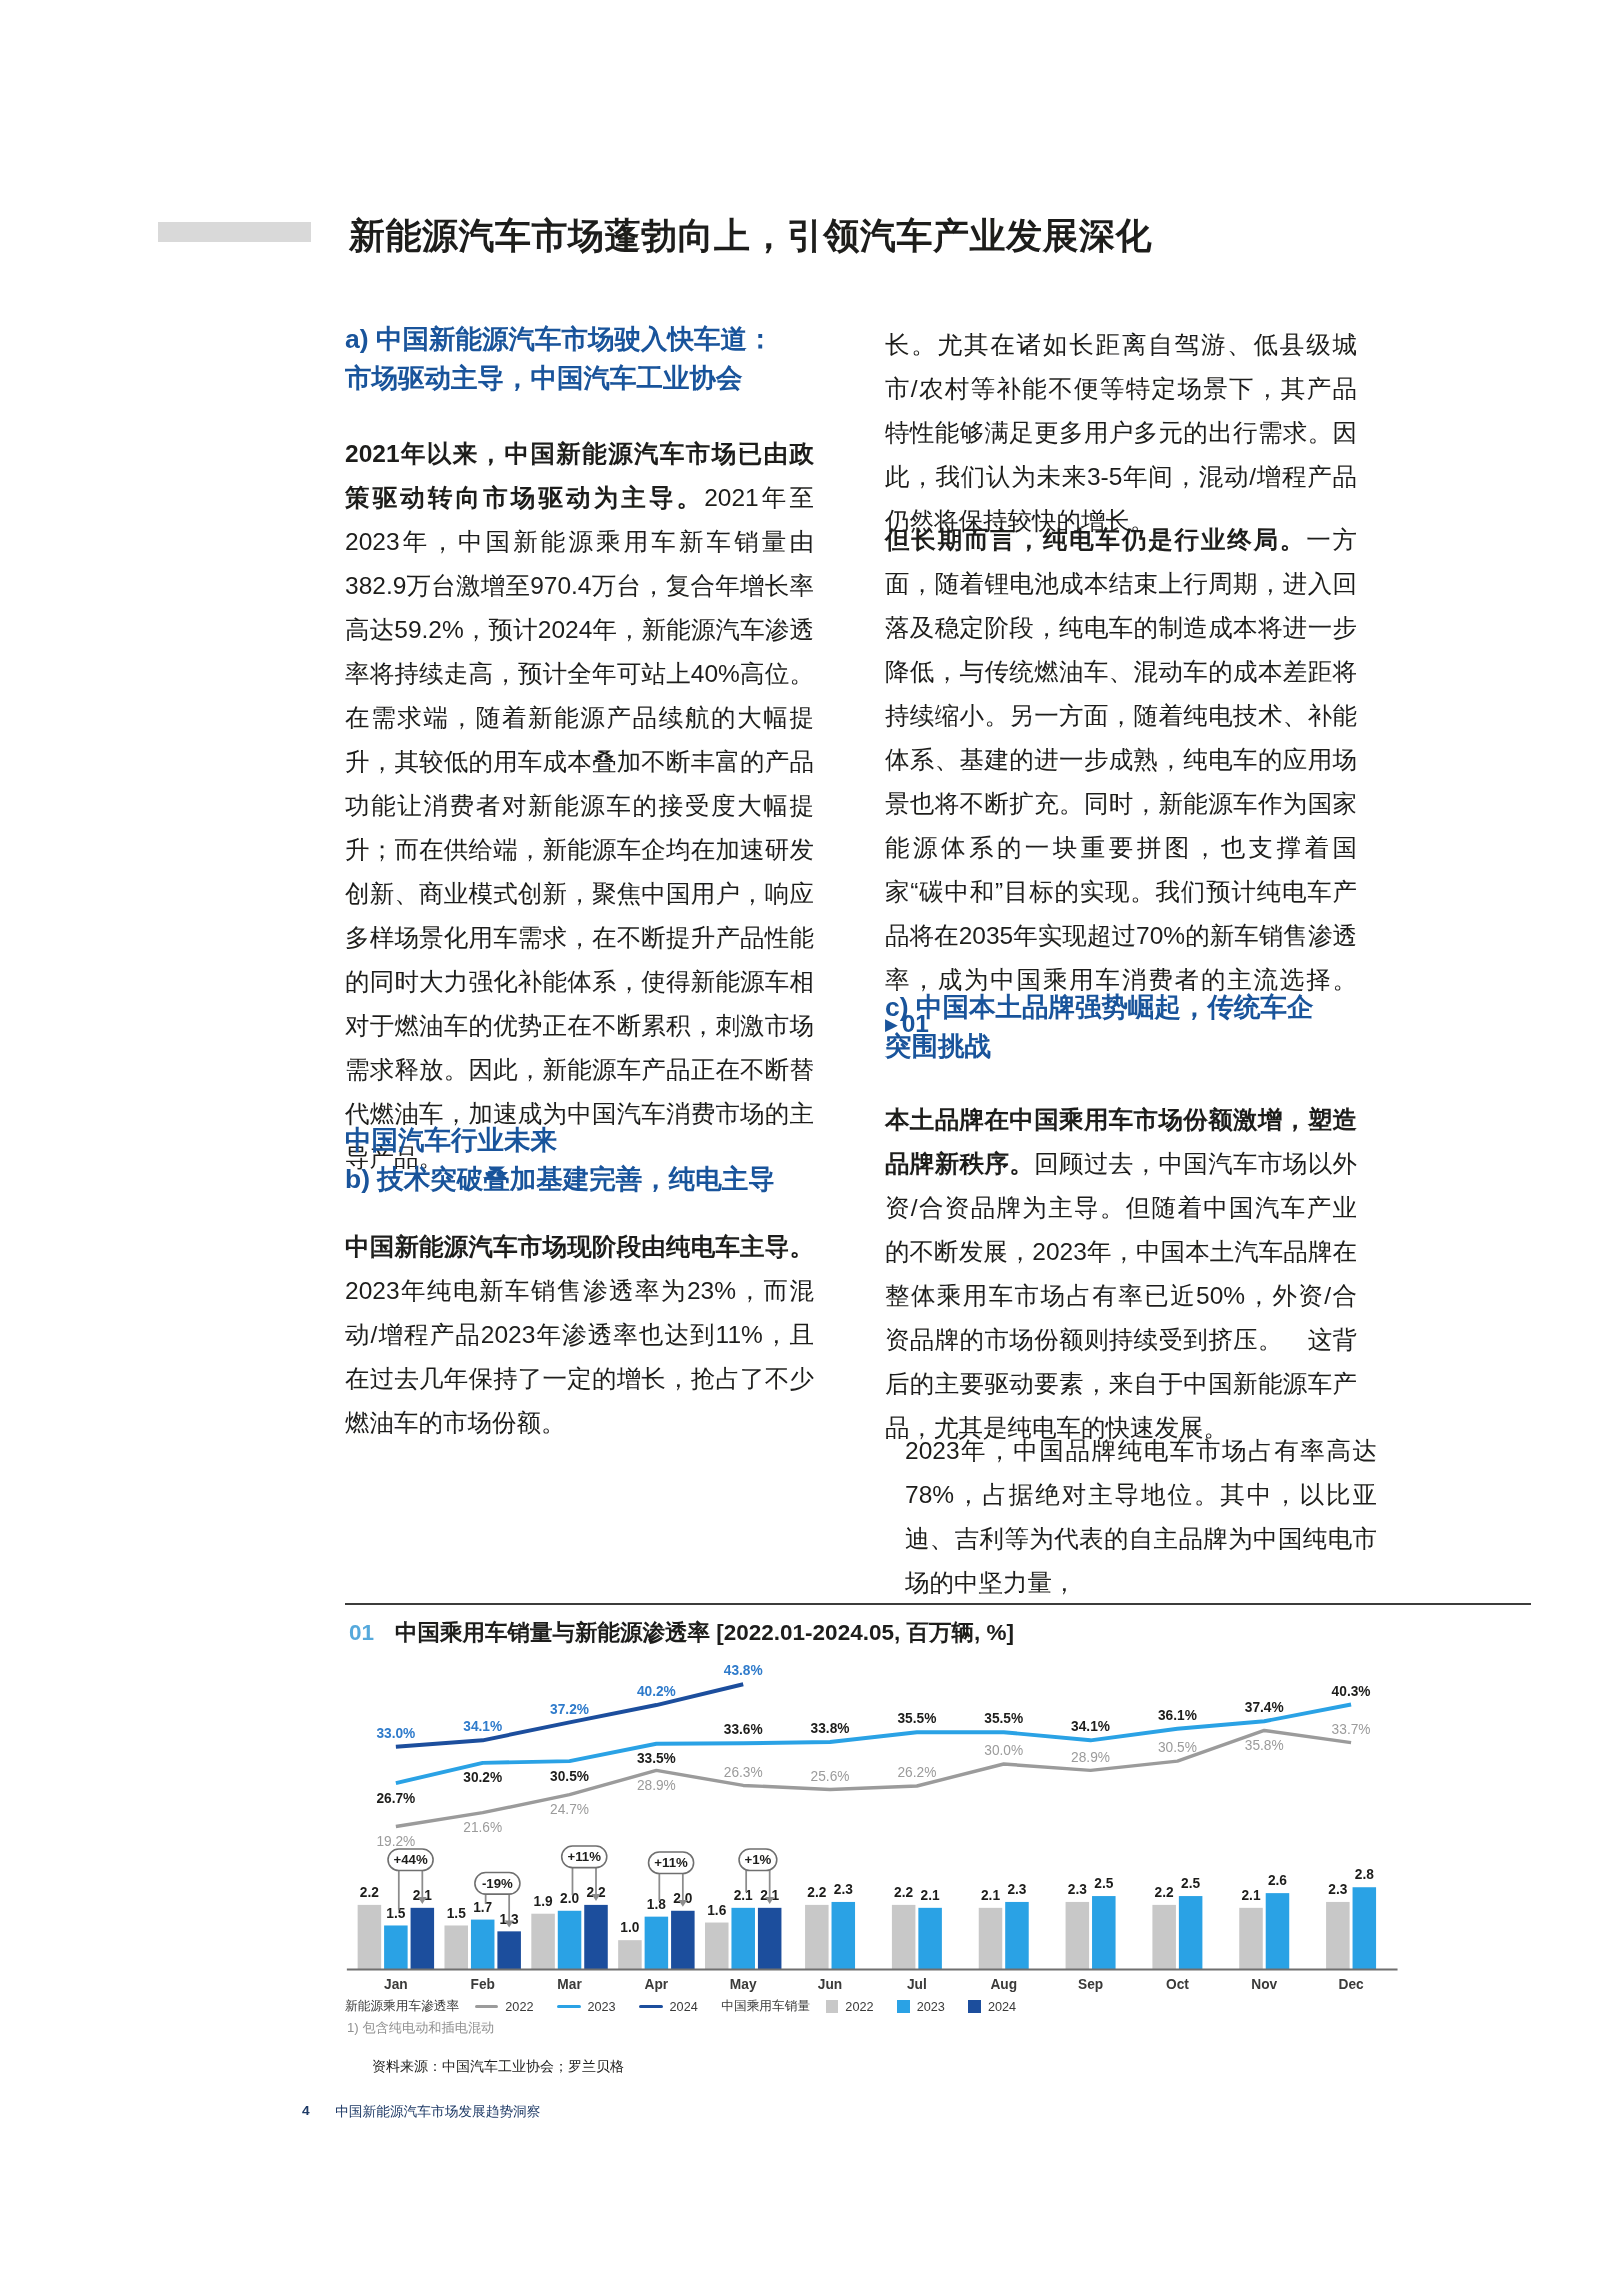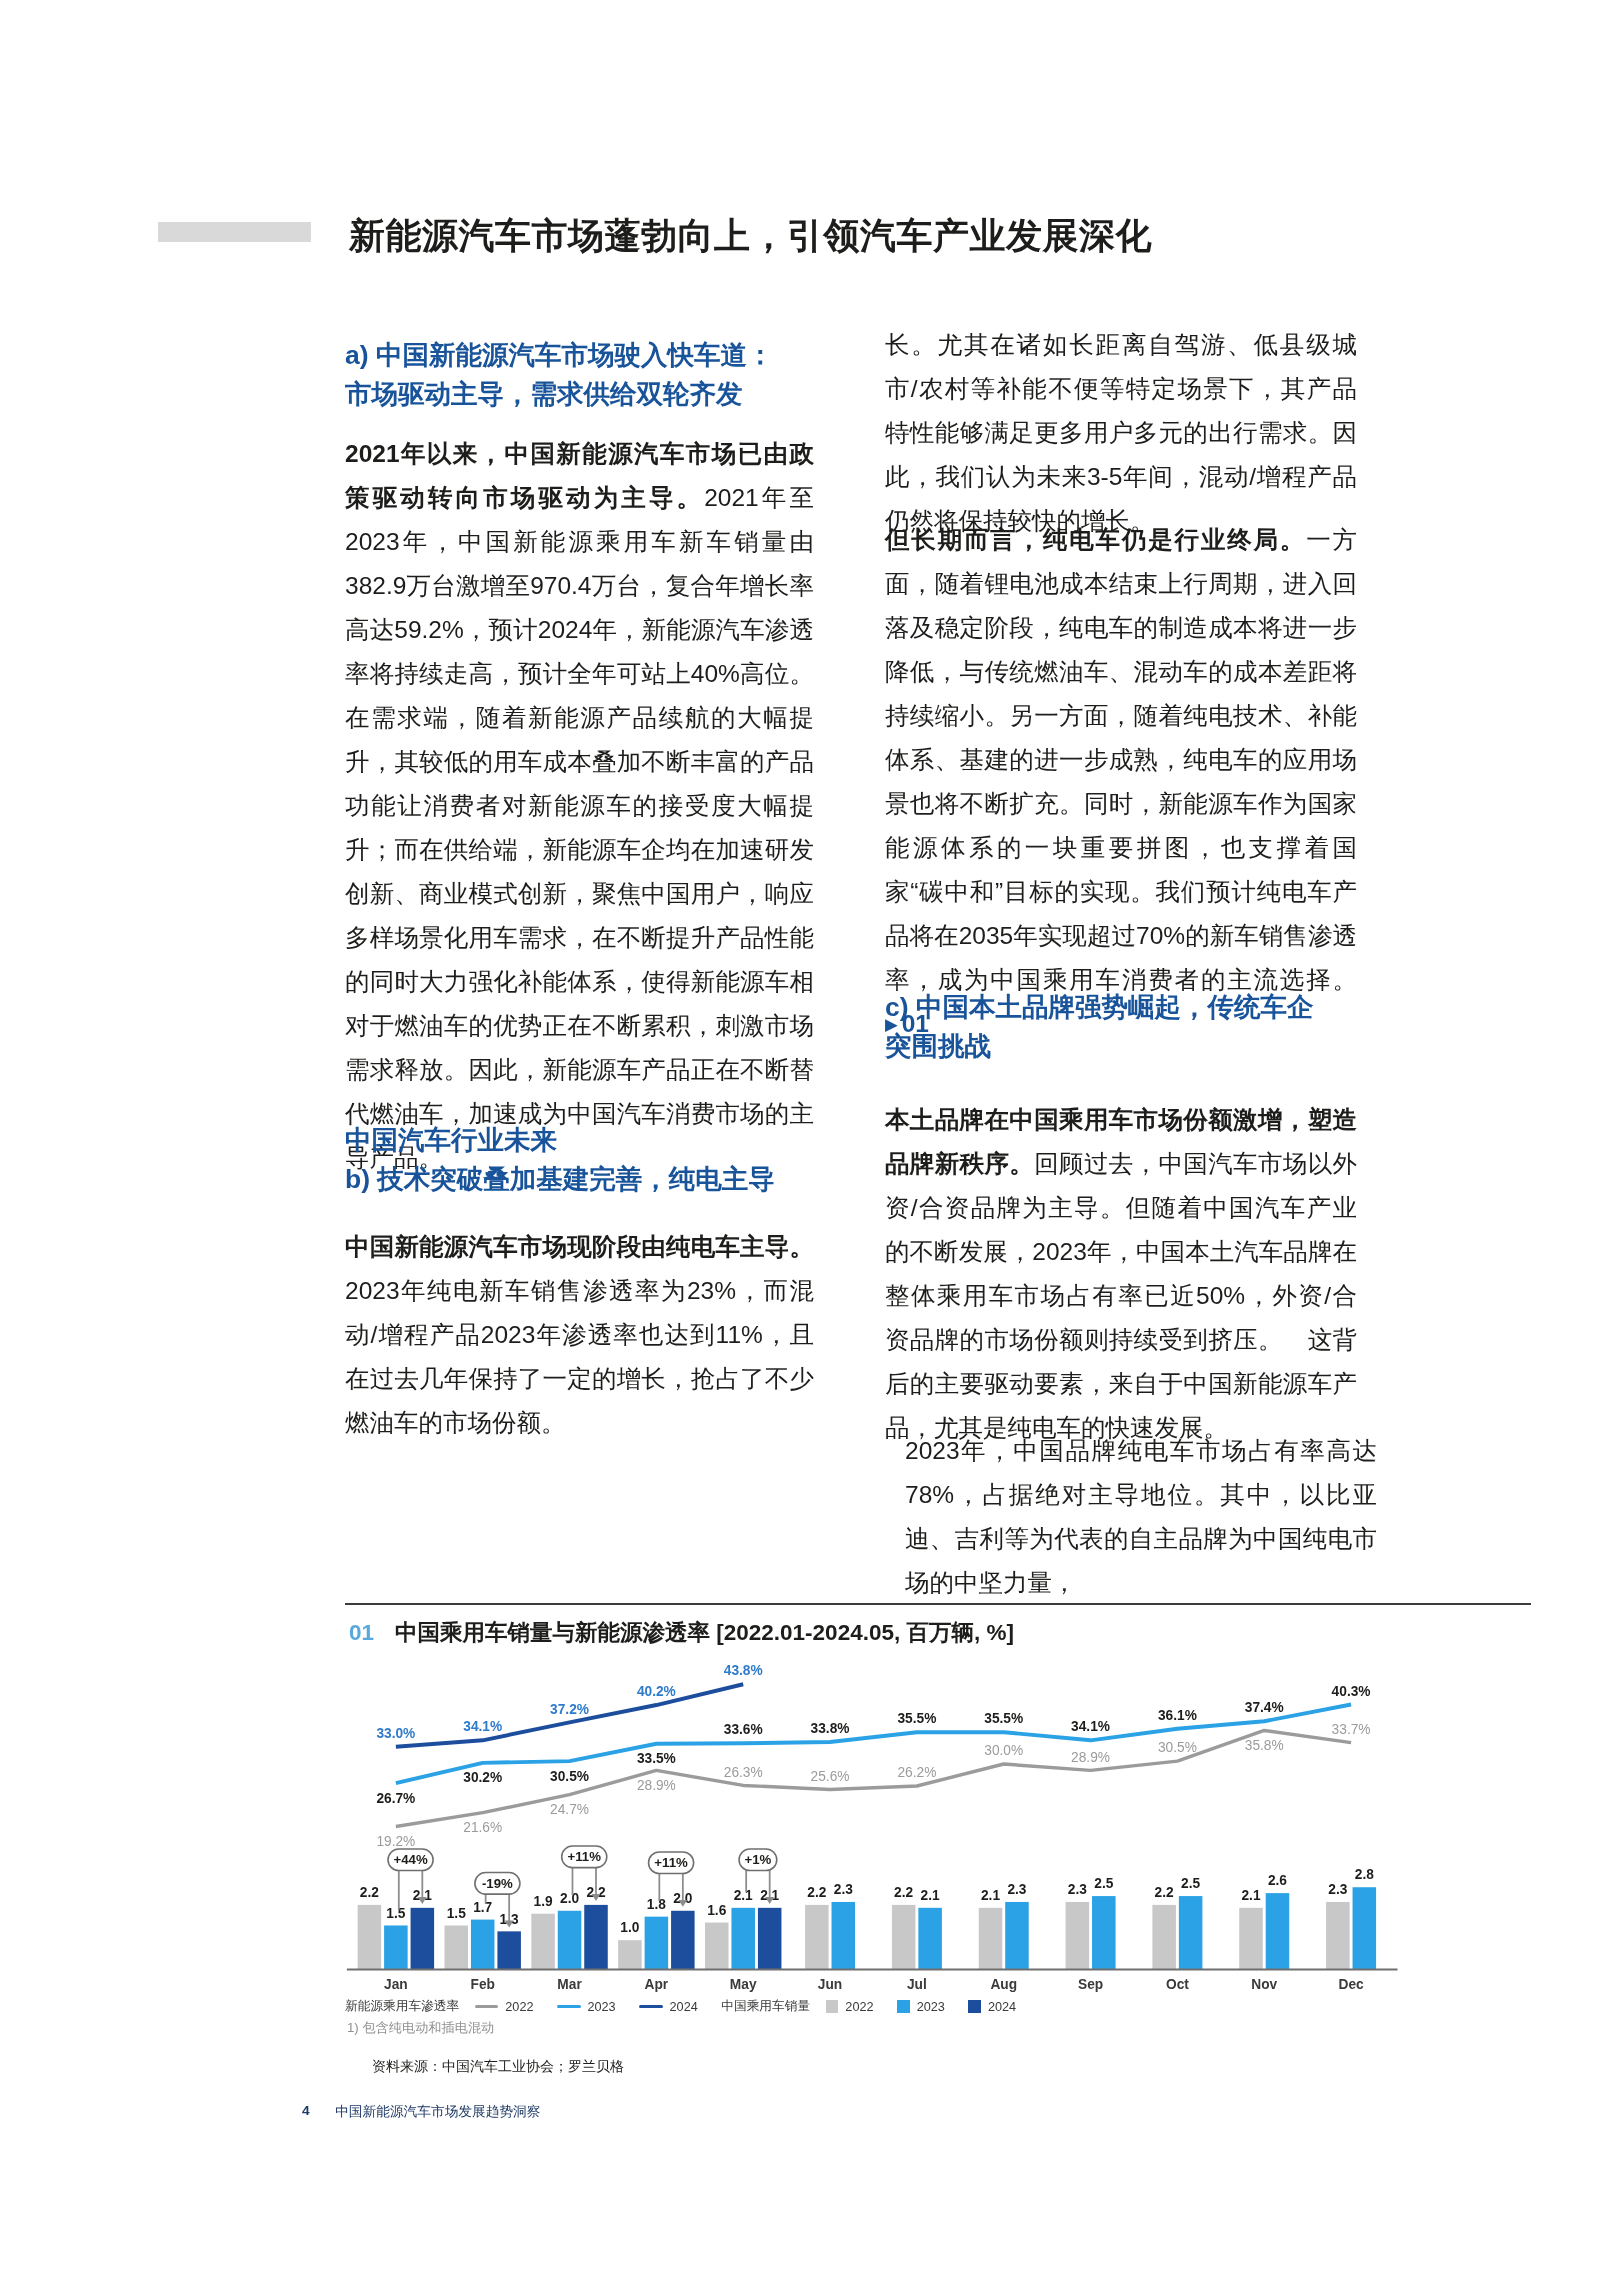--- a/index.html
+++ b/index.html
@@ -30,23 +30,23 @@
   .fig-source{left:372px;top:2058px;font-size:14px;color:#1D1D1B;}
   .page-footer{left:302px;top:2103px;font-size:13.7px;color:#1E3A66;display:flex;gap:25.5px;}
   .page-footer .pageno{font-weight:bold;}
 </style>
 </head>
 <body>
 
 <div class="abs deco-bar"></div>
 <h1 class="abs page-title">新能源汽车市场蓬勃向上，引领汽车产业发展深化</h1>
 
-<div class="abs sec-heading" style="left:345px;top:336px">
+<div class="abs sec-heading" style="left:345px;top:320px">
   <div>a) 中国新能源汽车市场驶入快车道：</div>
-  <div>市场驱动主导，需求供给双轮齐发</div>
+  <div>市场驱动主导，中国汽车工业协会</div>
 </div>
 <p class="abs body-p" style="left:345px;top:432px"><b>2021年以来，中国新能源汽车市场已由政策驱动转向市场驱动为主导。</b><span>2021年至2023年，中国新能源乘用车新车销量由382.9万台激增至970.4万台，复合年增长率高达59.2%，预计2024年，新能源汽车渗透率将持续走高，预计全年可站上40%高位。在需求端，随着新能源产品续航的大幅提升，其较低的用车成本叠加不断丰富的产品功能让消费者对新能源车的接受度大幅提升；而在供给端，新能源车企均在加速研发创新、商业模式创新，聚焦中国用户，响应多样场景化用车需求，在不断提升产品性能的同时大力强化补能体系，使得新能源车相对于燃油车的优势正在不断累积，刺激市场需求释放。因此，新能源车产品正在不断替代燃油车，加速成为中国汽车消费市场的主导产品。</span></p>
 
 <div class="abs sec-heading" style="left:345px;top:1121px">
   <div>中国汽车行业未来</div>
   <div>b) 技术突破叠加基建完善，纯电主导</div>
 </div>
 <div class="abs body-p" style="left:345px;top:1225px">
   <p><b>中国新能源汽车市场现阶段由纯电车主导。</b><span>2023年纯电新车销售渗透率为23%，而混动/增程产品2023年渗透率也达到11%，且在过去几年保持了一定的增长，抢占了不少燃油车的市场份额。</span></p>
 </div>

